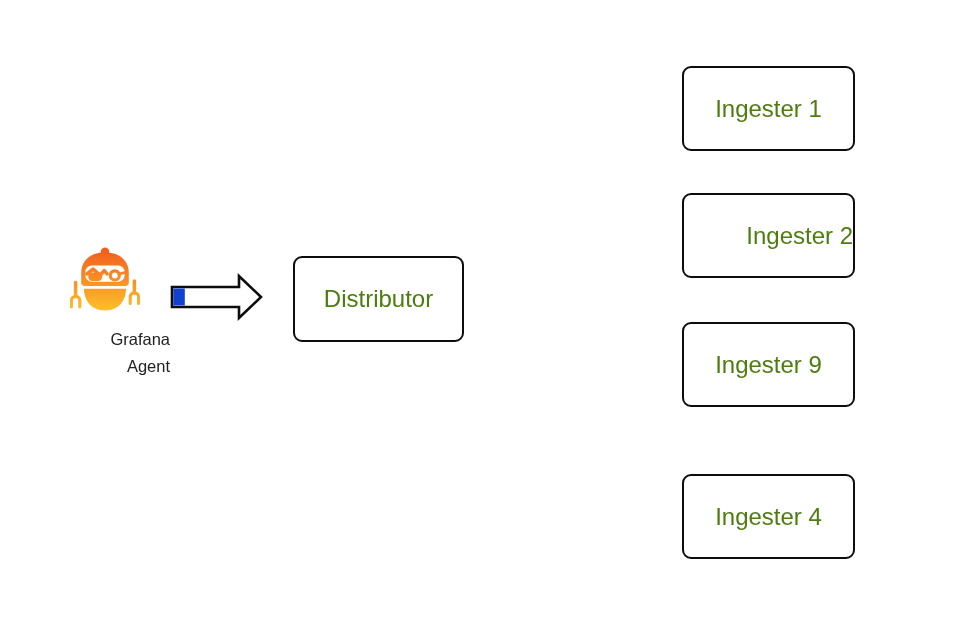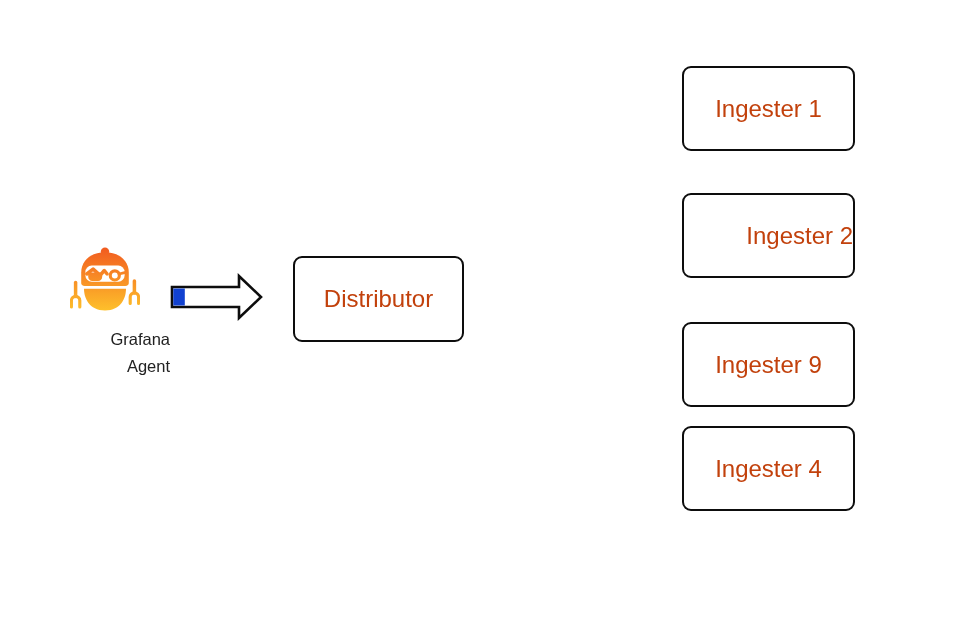--- a/index.html
+++ b/index.html
@@ -20,38 +20,38 @@
     background: #ffffff;
     border: 2px solid #0d0d0d;
     border-radius: 9px;
     display: flex;
     align-items: center;
     justify-content: center;
     box-sizing: border-box;
   }
   .node .node-label {
     font-size: 24px;
-    color: #c2410c;
+    color: #4d7c0f;
     white-space: nowrap;
   }
   .distributor {
     left: 293px;
     top: 256px;
     width: 171px;
     height: 86px;
   }
   .ingester {
     left: 682px;
     width: 173px;
     height: 85px;
   }
   .ingester-1 { top: 66px; }
   .ingester-2 { top: 193px; justify-content: flex-end; }
   .ingester-3 { top: 322px; }
-  .ingester-4 { top: 426px; }
+  .ingester-4 { top: 474px; }
 
   .agent-group {
     position: absolute;
     left: 40px;
     top: 245px;
     width: 130px;
     text-align: right;
   }
   .agent-icon-wrap {
     display: block;

